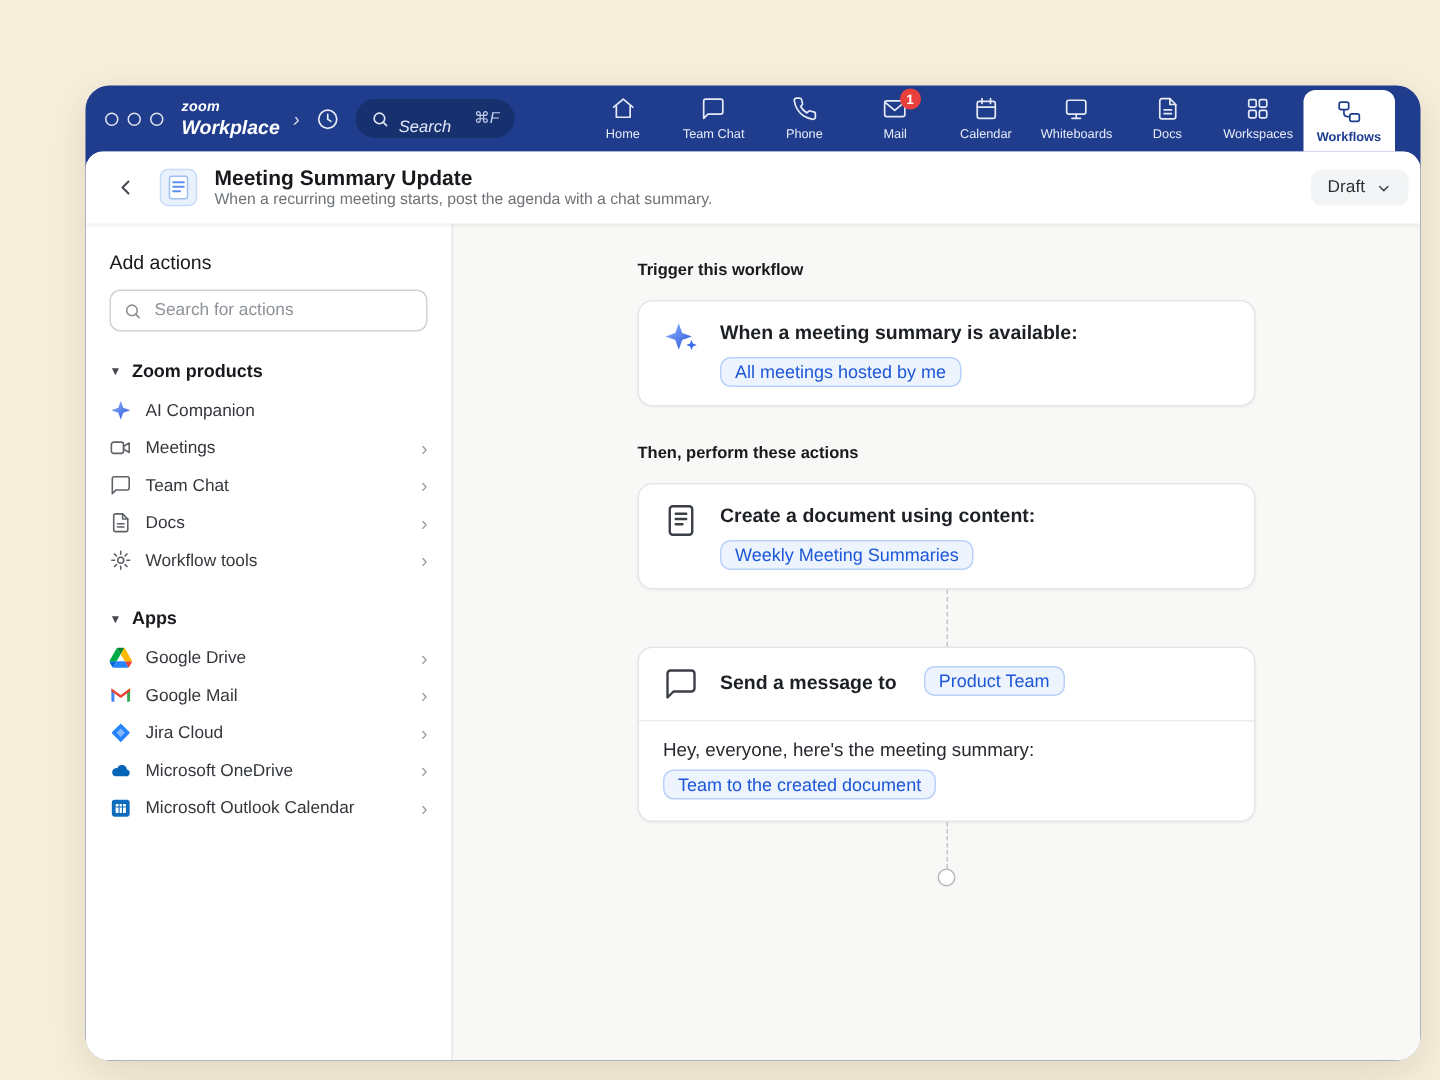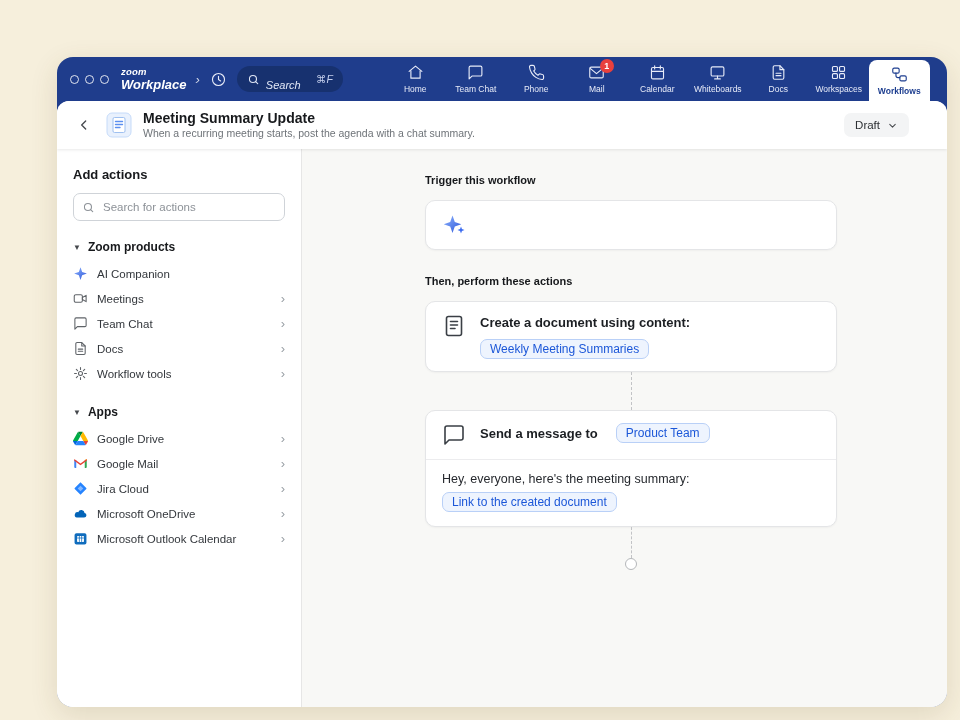--- a/index.html
+++ b/index.html
@@ -33,35 +33,35 @@
   .nav-item.active{background:#fff;color:#1c3d8f;height:41px;
     border-radius:8px 8px 0 0;font-weight:700;}
   .badge{position:absolute;top:2px;left:50%;margin-left:3px;background:#e8403d;
     color:#fff;min-width:14px;height:14px;border-radius:8px;font-size:9px;
     font-weight:700;display:flex;align-items:center;justify-content:center;
     padding:0 3px;box-sizing:border-box;}
   
   .content{flex:1;background:#fff;border-radius:12px 12px 0 0;display:flex;
     flex-direction:column;min-height:0;overflow:hidden;}
   .page-header{height:48px;flex:0 0 48px;display:flex;align-items:center;
-    padding:0 38px 0 16px;gap:11px;box-shadow:0 1px 3px rgba(0,0,0,.09);
+    padding:0 8px 0 16px;gap:11px;box-shadow:0 1px 3px rgba(0,0,0,.09);
     position:relative;z-index:3;background:#fff;}
   .back-btn{width:22px;height:22px;display:flex;align-items:center;
     justify-content:center;cursor:pointer;color:#45484d;}
   .title-block{line-height:1;}
   .pg-title{font-size:14px;font-weight:700;color:#17191c;}
   .pg-sub{font-size:10.5px;color:#6e7378;margin-top:3px;}
   .draft-pill{margin-left:auto;display:flex;align-items:center;gap:7px;
     background:#f3f4f5;border-radius:7px;padding:6px 11px;cursor:pointer;}
   .draft-pill .txt{font-size:11.5px;color:#2c2f33;}
   
   .body{flex:1;display:flex;min-height:0;}
   .sidebar{width:245px;flex:0 0 245px;background:#fff;border-right:1px solid #e6e6e6;
     padding:16px 16px 0;box-sizing:border-box;overflow:hidden;}
-  .sb-title{font-size:13px;font-weight:700;color:#17191c;margin:2px 0 11px;}
+  .sb-title{font-size:13px;font-weight:400;color:#17191c;margin:2px 0 11px;}
   .sb-search{display:flex;align-items:center;gap:6px;border:1px solid #cfd3d8;
     border-radius:7px;height:28px;padding:0 8px;box-sizing:border-box;}
   .sb-search input{border:0;outline:0;flex:1;font-size:11.5px;min-width:0;
     font-family:inherit;color:#2c2f33;background:transparent;}
   .sb-search input::placeholder{color:#8d9298;}
   .section{margin-top:19px;}
   .sec-head{display:flex;align-items:center;gap:7px;font-size:12px;font-weight:700;
     color:#17191c;margin-bottom:7px;cursor:pointer;}
   .caret{font-size:8px;color:#45484d;}
   .side-item{display:flex;align-items:center;gap:9px;height:25px;font-size:11.5px;
@@ -398,20 +398,24 @@
                     <defs>
                       <linearGradient id="gs2" x1="0" y1="0" x2="1" y2="1">
                         <stop offset="0" stop-color="#8fb5ff"></stop>
                         <stop offset="1" stop-color="#2c55d8"></stop>
                       </linearGradient>
                     </defs>
                     <path fill="url(#gs2)" d="M10.5 2.5 12.8 9l6.5 2.3-6.5 2.3-2.3 6.5-2.3-6.5L1.7 11.3 8.2 9z"></path>
                     <path fill="#3c6cf0" d="m19 13.5.95 2.55L22.5 17l-2.55.95L19 20.5l-.95-2.55L15.5 17l2.55-.95z"></path>
                   </svg>
               </span>
+              <div>
+                <div class="card-text">When a meeting summary is available:</div>
+                <span class="tag">All meetings hosted by me</span>
+              </div>
             </div>
           </div>
 
           <div class="flow-heading">Then, perform these actions</div>
 
           <div class="card">
             <div class="card-row">
               <span class="card-icon">
                 <svg viewBox="0 0 24 24" fill="none" stroke="#3a3f45" stroke-width="1.6" stroke-linecap="round" stroke-linejoin="round">
                     <rect x="4.5" y="2.5" width="15" height="19" rx="2"></rect>
@@ -434,21 +438,21 @@
                     <path d="M21 15a2 2 0 0 1-2 2H7l-4 4V5a2 2 0 0 1 2-2h14a2 2 0 0 1 2 2z"></path>
                   </svg>
               </span>
               <div>
                 <span class="card-text">Send a message to</span><span class="tag inline">Product Team</span>
               </div>
             </div>
             <div class="divider"></div>
             <div class="card-body">
               <div class="body-text">Hey, everyone, here's the meeting summary:</div>
-              <span class="tag">Link to the created document</span>
+              <span class="tag">Team to the created document</span>
             </div>
           </div>
 
           <div class="connector c2"></div>
           <div class="end-node"></div>
         </div>
       </div>
     </div>
   </div>
 </div>

